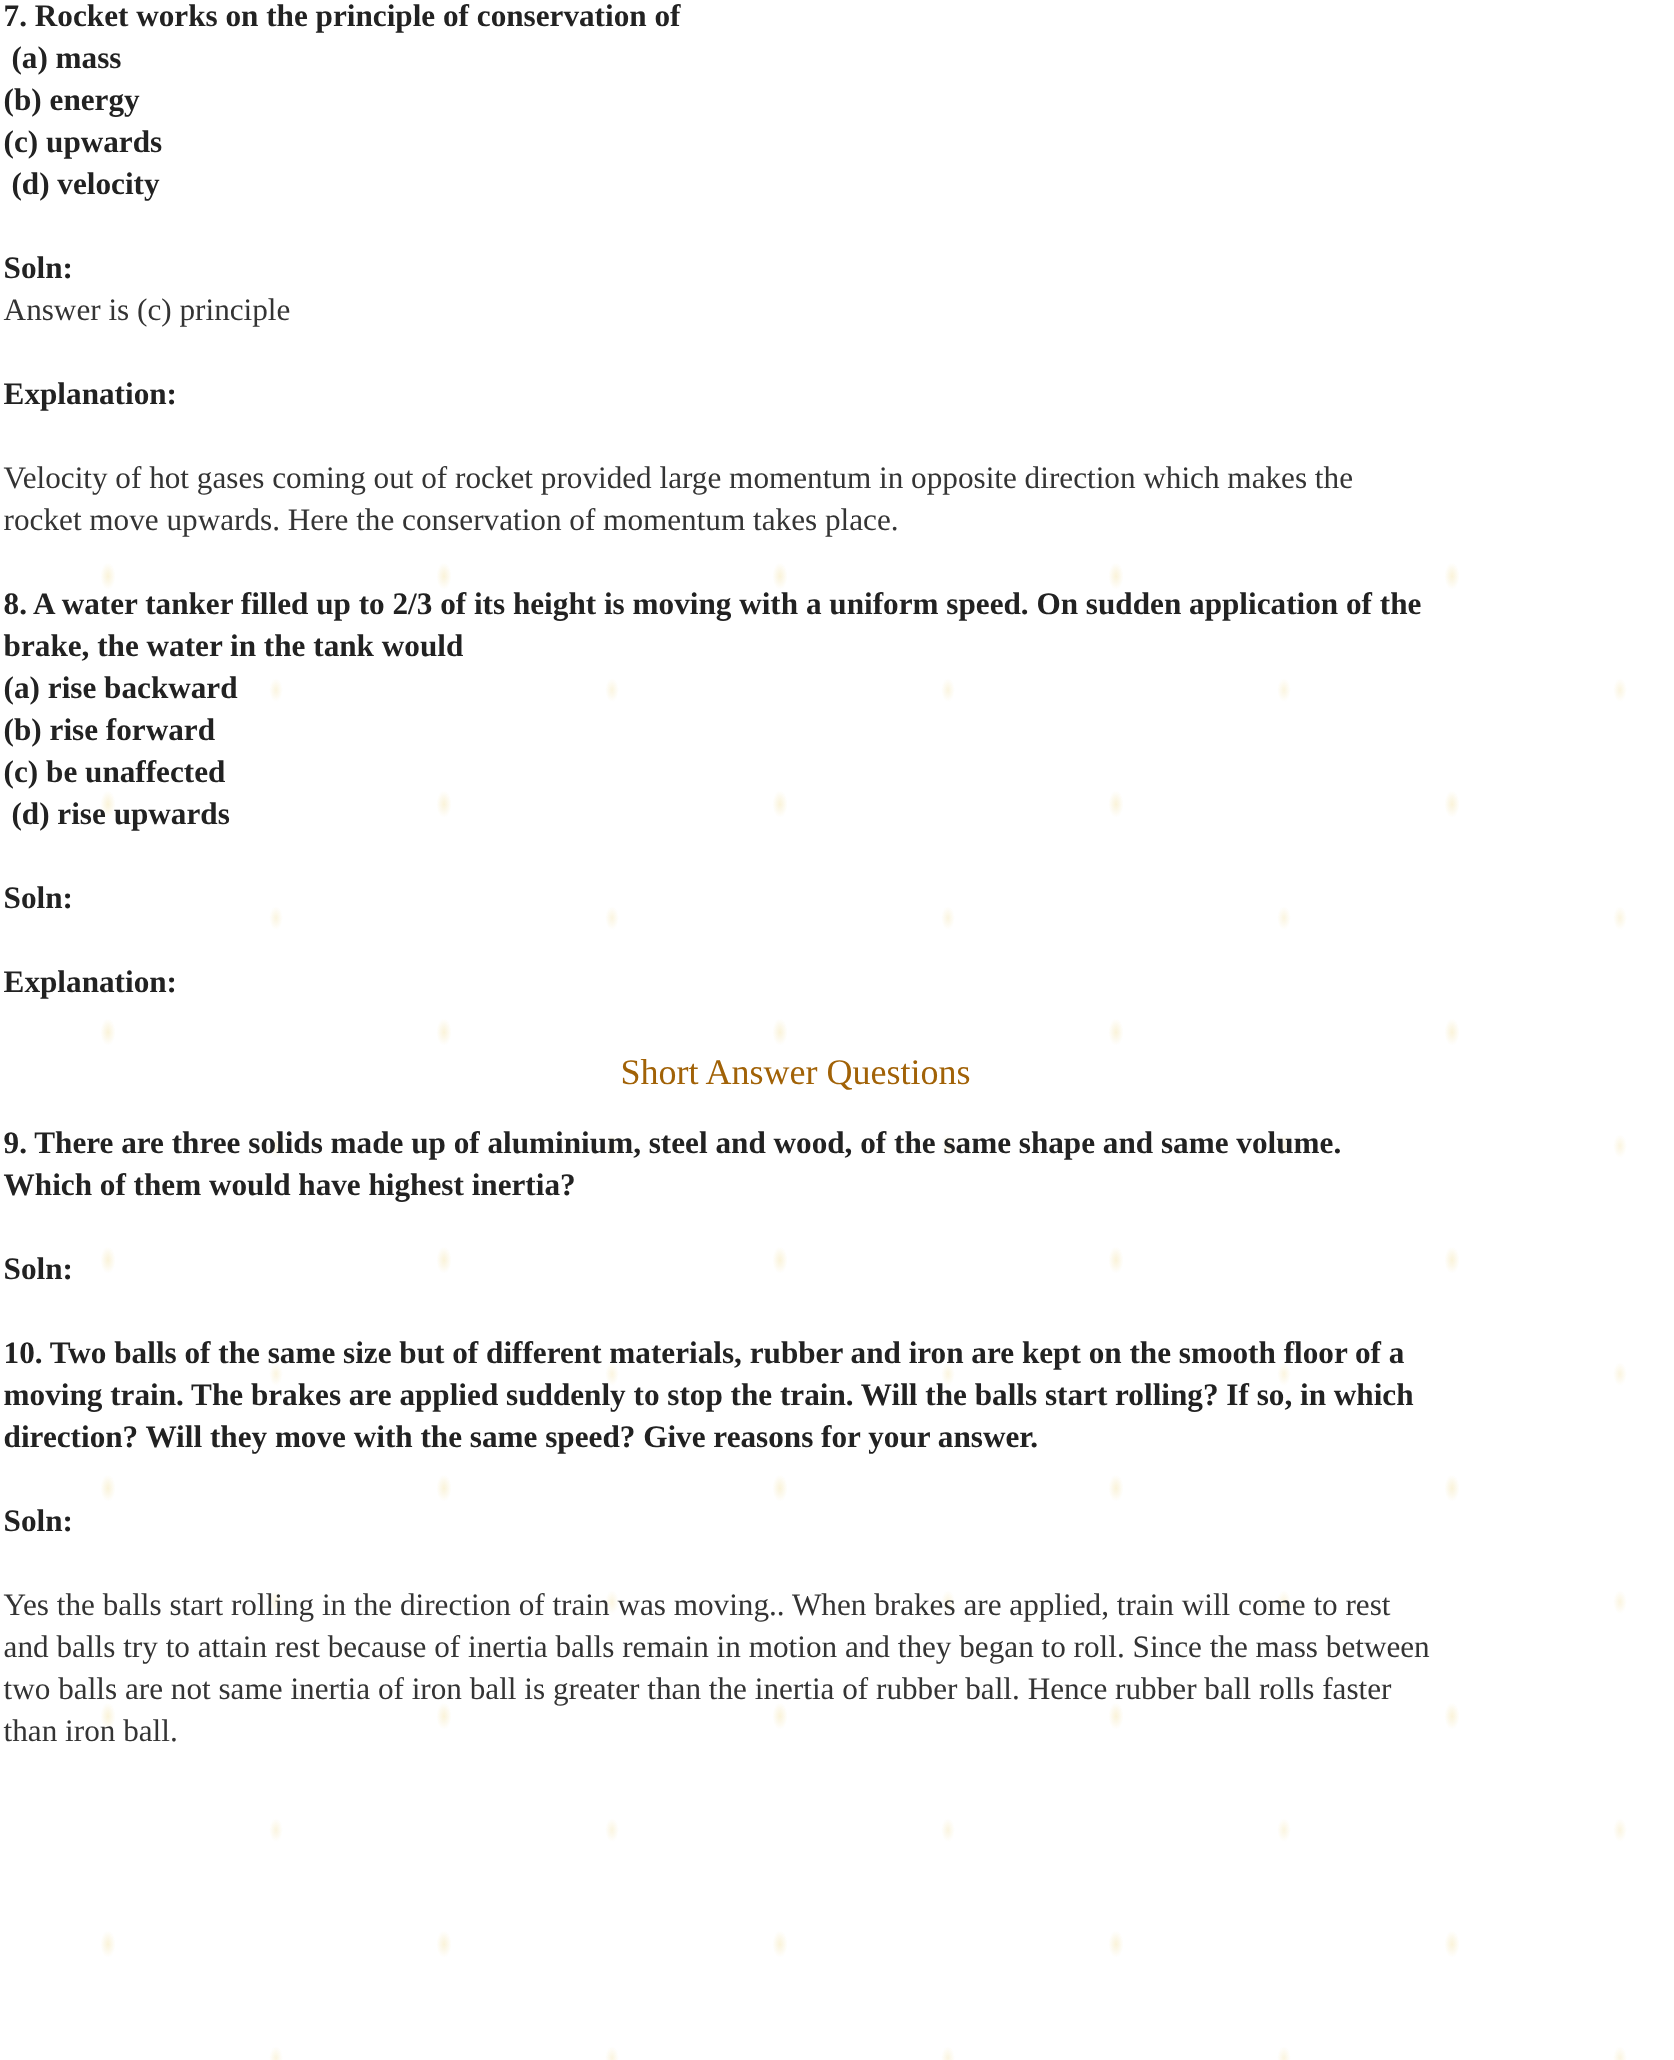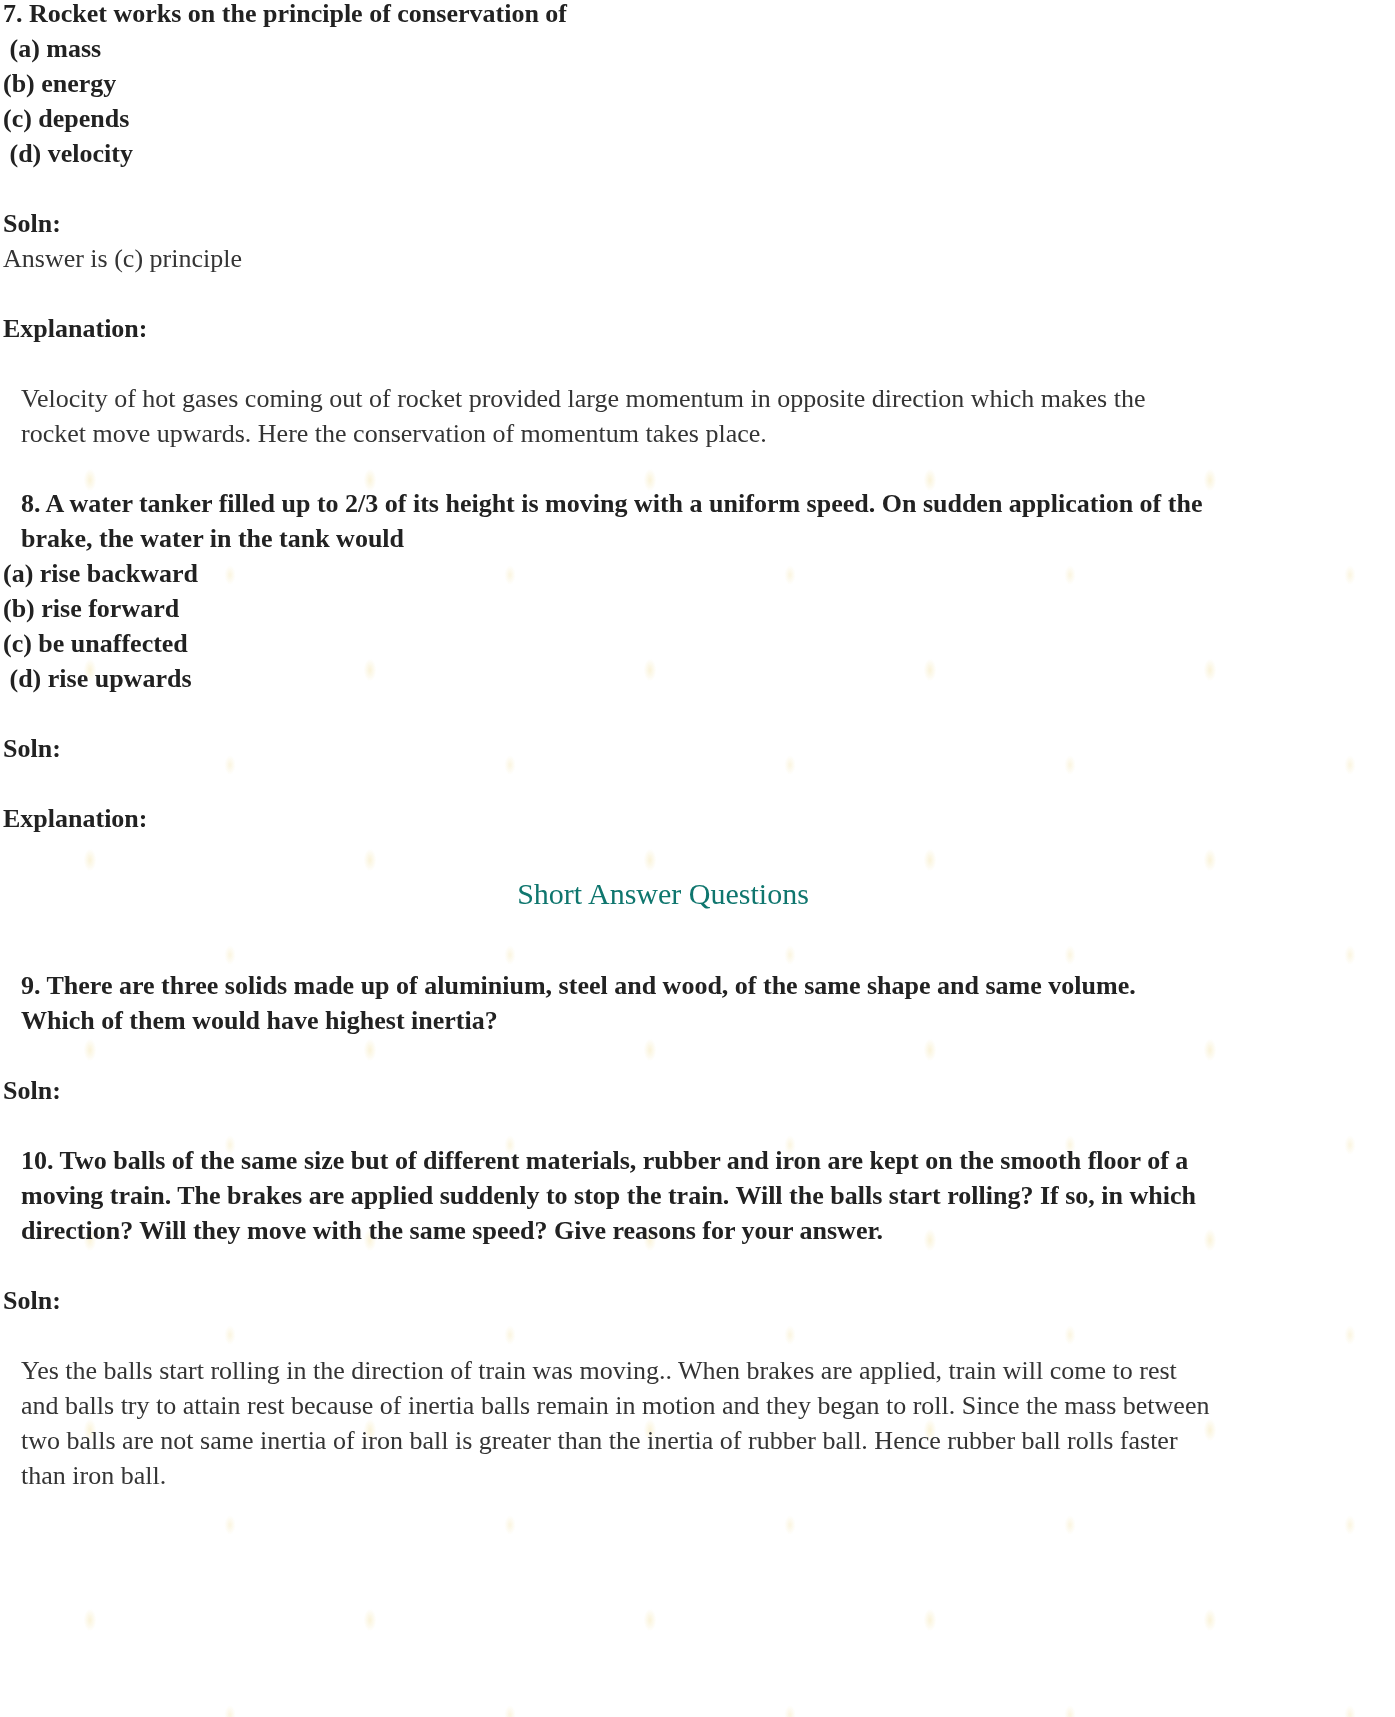--- a/index.html
+++ b/index.html
@@ -31,44 +31,44 @@
     position: relative;
     margin-top: -4px;
     padding-left: 3px;
     font-size: 26px;
     line-height: 35px;
     color: #343434;
   }
   .para { margin: 0 0 35px 0; }
   .bold { font-weight: bold; color: #222222; }
   .ln { display: block; }
-  .ml { white-space: pre-line; margin-left: 18px; }
+  .ml { white-space: pre-line; }
   .section-heading {
     width: 1320px;
     text-align: center;
     font-weight: normal;
     font-size: 30px;
     line-height: 44px;
-    color: #0f766e;
-    margin: 36px 0 52px 0;
+    color: #a16207;
+    margin: 36px 0 19px 0;
     font-family: "Liberation Serif", "DejaVu Serif", serif;
   }
 </style>
 </head>
 <body>
 
 <div class="texture"></div>
 
 <main class="doc">
 
   <p class="para bold">
     <span class="ln">7. Rocket works on the principle of conservation of</span>
     <span class="ln">&nbsp;(a) mass</span>
     <span class="ln">(b) energy</span>
-    <span class="ln">(c) depends</span>
+    <span class="ln">(c) upwards</span>
     <span class="ln">&nbsp;(d) velocity</span>
   </p>
 
   <p class="para">
     <span class="ln bold">Soln:</span>
     <span class="ln">Answer is (c) principle</span>
   </p>
 
   <p class="para bold">Explanation:</p>
 

